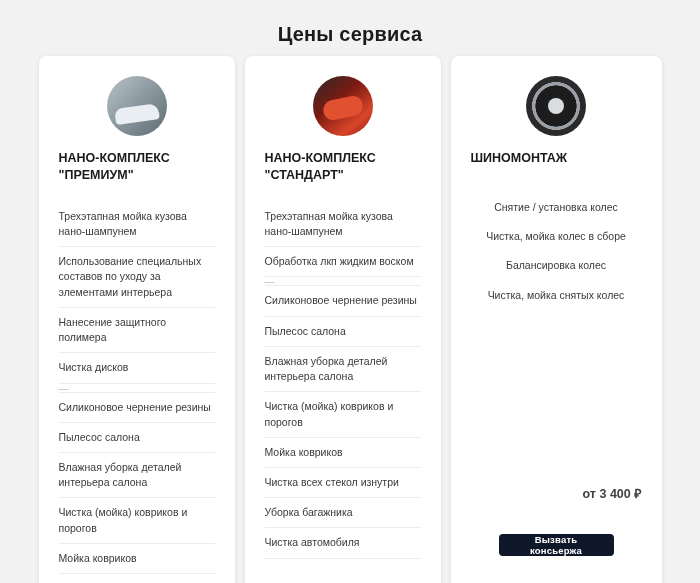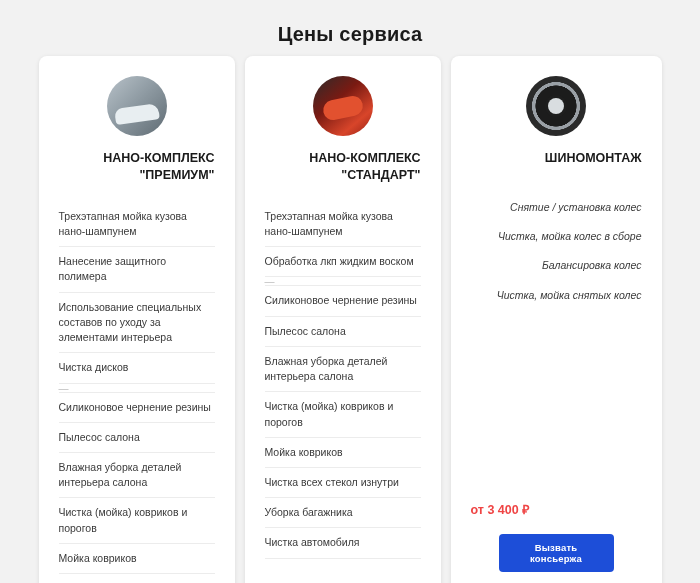--- a/index.html
+++ b/index.html
@@ -83,21 +83,21 @@
     content: "";
     position: absolute;
     left: 22px; top: 22px;
     width: 16px; height: 16px;
     border-radius: 50%;
     background: #d9dde0;
     box-shadow: 0 0 0 3px #1e1e1e;
   }
 
   .card-title {
-    text-align: right;
+    text-align: left;
     font-size: 12.5px;
     font-weight: bold;
     color: #1a1a1a;
     line-height: 1.35;
     margin-bottom: 18px;
     white-space: pre-line;
     text-transform: uppercase;
   }
   .card.short .card-title { margin-bottom: 26px; }
 
@@ -118,67 +118,66 @@
     padding: 0;
     height: 9px;
     border-bottom: 1px solid #ececec;
     color: #bdbdbd;
     font-size: 10px;
     line-height: 1;
   }
   .feature-list li:last-child { border-bottom: 1px solid #ececec; }
 
   .feature-list.centered li {
-    text-align: right;
+    text-align: center;
     border-bottom: none;
     padding: 7px 0;
-    font-style: italic;
   }
 
   .price {
-    text-align: left;
+    text-align: right;
     font-size: 12.5px;
     font-weight: bold;
-    color: #ef4444;
+    color: #404040;
     margin-top: 22px;
     margin-bottom: 16px;
   }
   .cta {
     display: block;
-    margin: 0 auto;
-    background: #1d4ed8;
+    margin: 16px auto;
+    background: #0f172a;
     color: #fff;
     border: none;
     border-radius: 4px;
     font-family: "Liberation Sans", sans-serif;
     font-size: 9.5px;
     font-weight: bold;
-    padding: 8px 16px;
+    padding: 0 16px;
     cursor: pointer;
     width: 115px;
     letter-spacing: 0.2px;
   }
 </style>
 </head>
 <body>
 
 <div class="page">
 
   <h1 class="page-title">Цены сервиса</h1>
 
   <div class="cards">
 
     <div class="card tall">
       <div class="card-thumb thumb-a"></div>
       <div class="card-title">НАНО-КОМПЛЕКС
 "ПРЕМИУМ"</div>
       <ul class="feature-list">
         <li>Трехэтапная мойка кузова нано-шампунем</li>
+        <li>Использование специальных составов по уходу за элементами интерьера</li>
         <li>Нанесение защитного полимера</li>
-        <li>Использование специальных составов по уходу за элементами интерьера</li>
         <li>Чистка дисков</li>
         <li class="sep">—</li>
         <li>Силиконовое чернение резины</li>
         <li>Пылесос салона</li>
         <li>Влажная уборка деталей интерьера салона</li>
         <li>Чистка (мойка) ковриков и порогов</li>
         <li>Мойка ковриков</li>
 
       </ul>
 

